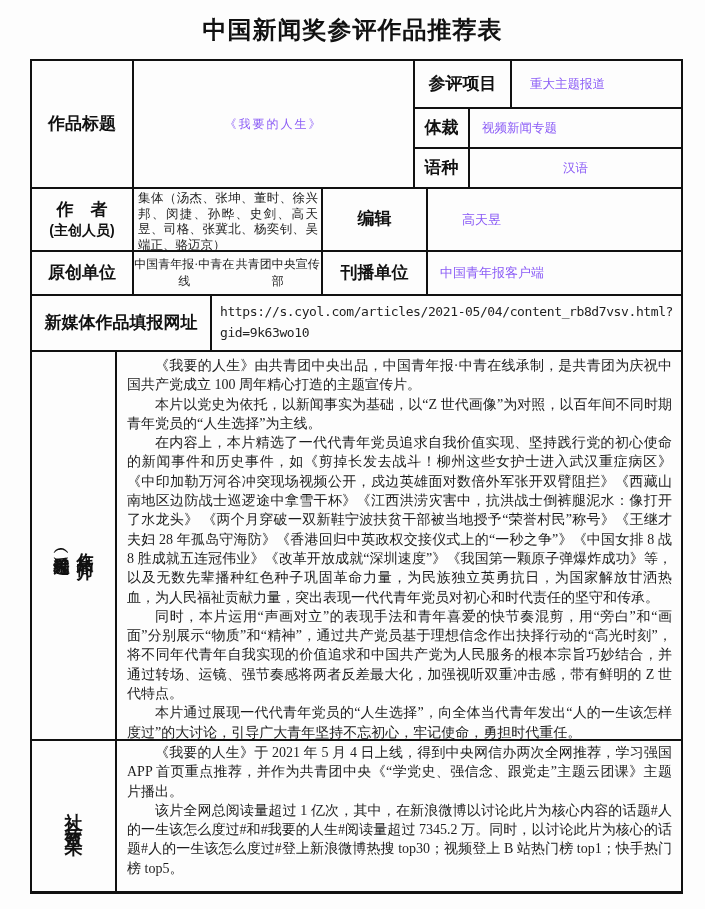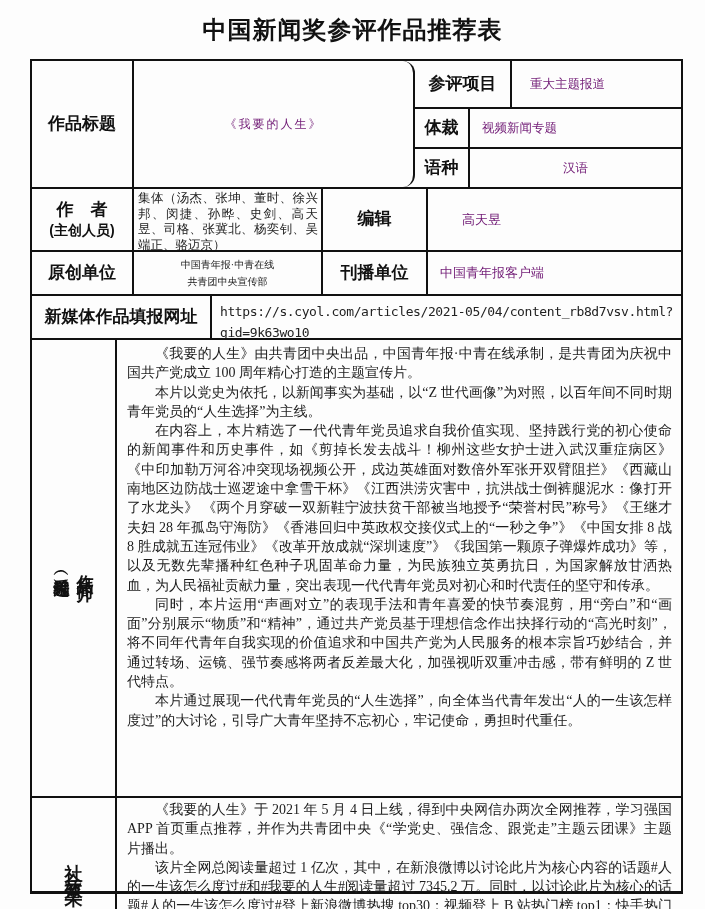--- a/index.html
+++ b/index.html
@@ -40,39 +40,39 @@
 
   .lbl {
     display: flex; flex-direction: column;
     align-items: center; justify-content: center;
     font-family: "Liberation Sans", sans-serif;
     font-weight: bold; font-size: 17px; color: #111;
     text-align: center; line-height: 1.3;
   }
   .lbl .sub { font-size: 14px; }
 
-  .val { display: flex; align-items: center; font-size: 13px; color: #701a75; border-radius: 12px; }
+  .val { display: flex; align-items: center; font-size: 13px; color: #8b5cf6; }
   .val-center { justify-content: center; text-align: center; }
   .pl8 { padding-left: 12px; } .pl12 { padding-left: 12px; }
   .pl18 { padding-left: 18px; } .pl34 { padding-left: 34px; }
   .val-small { font-size: 12.5px; }
 
   .title-val { font-size: 12px; letter-spacing: 2px; }
 
   .subcol { display: flex; flex-direction: column; }
   .subrow { display: flex; border-bottom: 2px solid #111; flex-shrink: 0; }
   .subrow:last-child { border-bottom: none; flex: 1; }
   .h48 { height: 48px; } .h40 { height: 40px; }
 
   .names {
     font-size: 12.5px; line-height: 15.6px;
     padding: 2px 3px 0 4px; color: #222; text-align: justify;
   }
-  .twoline { display: flex; flex-direction: column; align-items: center;
-    justify-content: center; font-size: 10px; line-height: 17px; text-align: center; }
+  .twoline { display: flex; flex-direction: row; align-items: center;
+    justify-content: center; font-size: 12px; line-height: 17px; text-align: center; }
 
   .urlcell {
     font-family: "DejaVu Sans Mono", monospace;
     font-size: 13px; line-height: 21px; letter-spacing: -0.4px;
     padding: 5px 6px 0 8px; word-break: break-all;
     display: block; color: #222;
   }
 
   .vcell { display: flex; align-items: center; justify-content: center; }
   .vwrap {
@@ -132,26 +132,26 @@
       <div class="cell lbl w102">原创单位</div>
       <div class="cell twoline w176">
         <span>中国青年报·中青在线</span>
         <span>共青团中央宣传部</span>
       </div>
       <div class="cell lbl w105">刊播单位</div>
       <div class="cell val pl8 grow">中国青年报客户端</div>
     </div>
 
 
-    <div class="row" style="height:44px">
+    <div class="row" style="height:56px">
       <div class="cell lbl w180">新媒体作品填报网址</div>
       <div class="cell urlcell grow">https://s.cyol.com/articles/2021-05/04/content_rb8d7vsv.html?gid=9k63wo10</div>
     </div>
 
-    <div class="row" style="height:458px">
+    <div class="row" style="height:389px">
       <div class="cell vcell w85">
         <div class="vwrap">
           <div class="vcol-main">作品简介</div>
           <div class="vcol-sub">（采编过程）</div>
         </div>
       </div>
       <div class="cell bodycell grow">
         <p>《我要的人生》由共青团中央出品，中国青年报·中青在线承制，是共青团为庆祝中国共产党成立 100 周年精心打造的主题宣传片。</p>
         <p>本片以党史为依托，以新闻事实为基础，以“Z 世代画像”为对照，以百年间不同时期青年党员的“人生选择”为主线。</p>
         <p>在内容上，本片精选了一代代青年党员追求自我价值实现、坚持践行党的初心使命的新闻事件和历史事件，如《剪掉长发去战斗！柳州这些女护士进入武汉重症病区》《中印加勒万河谷冲突现场视频公开，戍边英雄面对数倍外军张开双臂阻拦》《西藏山南地区边防战士巡逻途中拿雪干杯》《江西洪涝灾害中，抗洪战士倒裤腿泥水：像打开了水龙头》 《两个月穿破一双新鞋宁波扶贫干部被当地授予“荣誉村民”称号》《王继才夫妇 28 年孤岛守海防》《香港回归中英政权交接仪式上的“一秒之争”》《中国女排 8 战 8 胜成就五连冠伟业》《改革开放成就“深圳速度”》《我国第一颗原子弹爆炸成功》等，以及无数先辈播种红色种子巩固革命力量，为民族独立英勇抗日，为国家解放甘洒热血，为人民福祉贡献力量，突出表现一代代青年党员对初心和时代责任的坚守和传承。</p>

